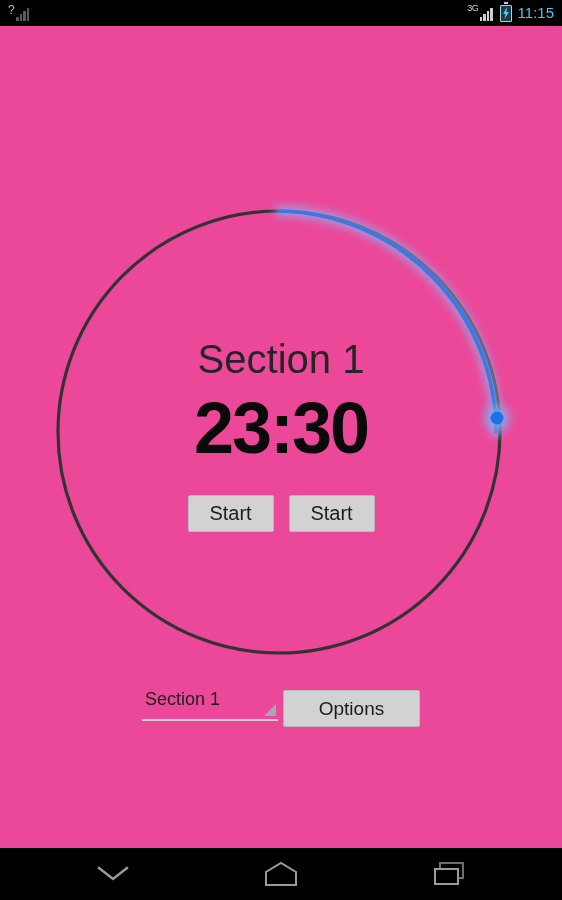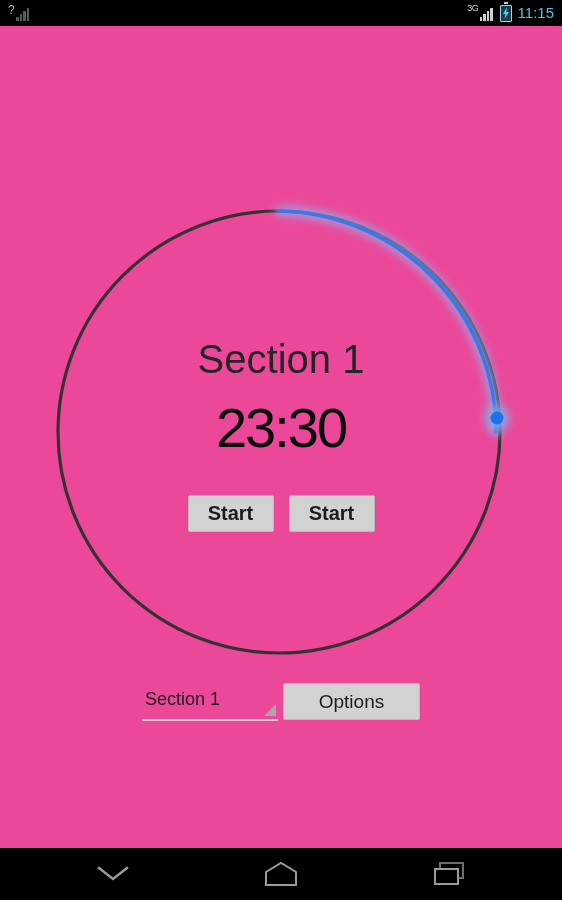--- a/index.html
+++ b/index.html
@@ -151,37 +151,36 @@
     text-align: center;
   }
   .section-title {
     font-size: 40px;
     font-weight: 300;
     color: #252525;
     line-height: 46px;
     letter-spacing: 0px;
   }
   .time-readout {
-    font-size: 56px;
-    font-weight: 400;
+    font-size: 72px;
+    font-weight: 700;
     color: #0a0a0a;
     line-height: 88px;
     letter-spacing: -2px;
     margin-top: 2px;
   }
 
   .btn-row {
     position: absolute;
     left: 0;
     top: 469px;
     width: 562px;
     display: flex;
     justify-content: center;
     gap: 15px;
-    font-weight: bold;
   }
   .hbtn {
     background: #d2d2d2;
     border: 1px solid #b9b9b9;
     border-radius: 2px;
     color: #1c1c1c;
     font-size: 20px;
     font-family: "Liberation Sans", sans-serif;
     padding: 5px 0 6px 0;
     min-width: 86px;
@@ -234,20 +233,21 @@
     border-radius: 2px;
     color: #1c1c1c;
     font-size: 19px;
     font-family: "Liberation Sans", sans-serif;
     width: 137px;
     height: 37px;
     line-height: 35px;
     text-align: center;
     box-sizing: border-box;
     cursor: pointer;
+    margin-top: 7px;
   }
 
   
   .nav-bar {
     position: absolute;
     left: 0;
     top: 848px;
     width: 562px;
     height: 52px;
     background: #000000;

